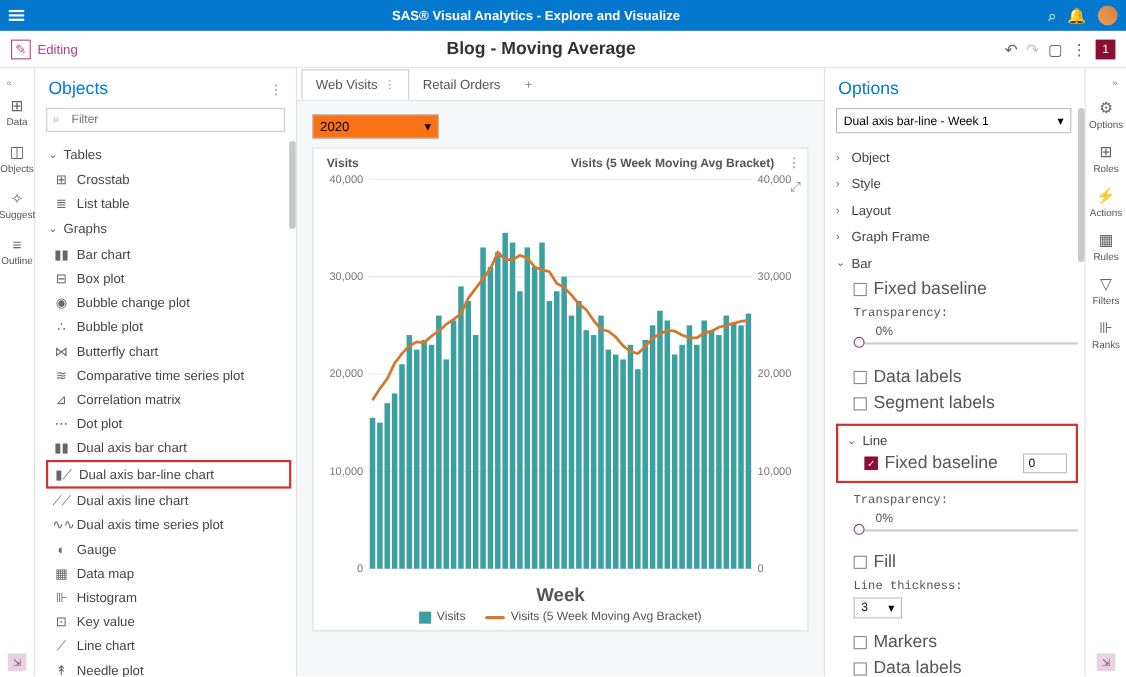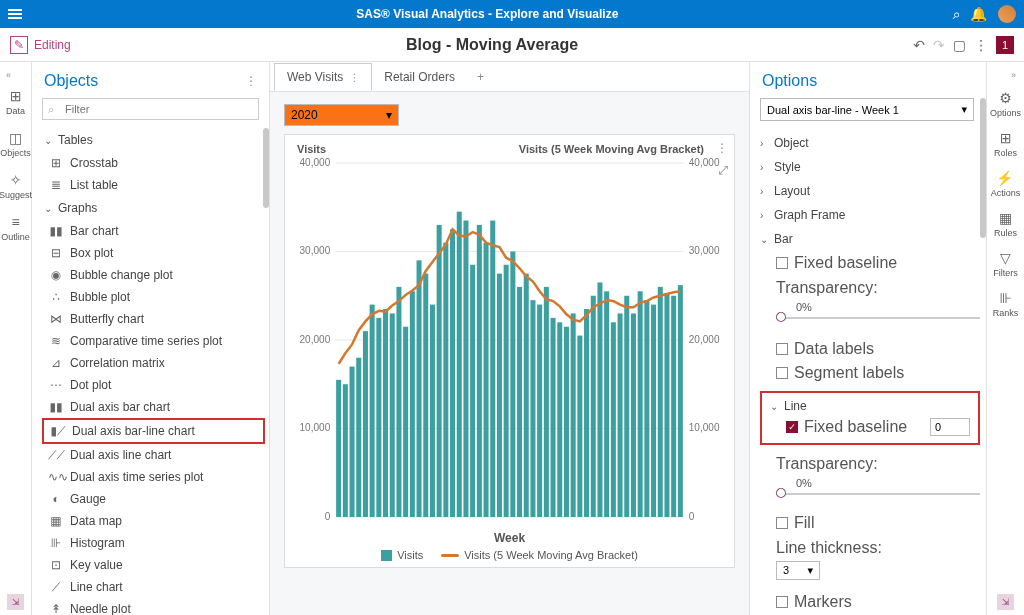--- a/index.html
+++ b/index.html
@@ -53,36 +53,36 @@
     .tab-dots { color: #888; font-size: 10px; }
     .tab-add { padding: 6px 10px; color: #888; cursor: pointer; }
     .canvas-wrap { flex: 1; padding: 12px 14px; }
     .year-select { width: 115px; padding: 3px 6px; border: 1px solid #bbb; background: #f97316; font-size: 12px; margin-bottom: 8px; display: flex; justify-content: space-between; align-items: center; cursor: pointer; }
     .chart-card { background: #fff; border: 1px solid #dcdcdc; padding: 8px 8px 4px; position: relative; }
     .maximize-btn { position: absolute; right: 6px; top: 28px; font-size: 12px; color: #888; cursor: pointer; }
     .chart-dots-btn { position: absolute; right: 6px; top: 6px; font-size: 12px; color: #888; cursor: pointer; }
     .chart-titles { display: flex; justify-content: space-between; font-size: 11px; font-weight: bold; color: #555; padding: 0 4px 2px; }
     .chart-area { position: relative; height: 370px; }
     .chart-svg { width: 100%; height: 100%; }
-    .x-label { text-align: center; font-size: 12px; font-weight: bold; color: #555; padding: 4px 0 2px; }
+    .x-label { text-align: center; font-size: 17px; font-weight: bold; color: #555; padding: 4px 0 2px; }
     .legend { display: flex; justify-content: center; gap: 18px; font-size: 11px; color: #555; padding: 2px 0; }
     .leg-item { display: flex; align-items: center; gap: 5px; }
     .leg-sq { width: 11px; height: 11px; background: #3da0a0; }
     .leg-line { width: 18px; height: 3px; background: #d47830; border-radius: 2px; }
     
     .options-panel { width: 237px; border-left: 1px solid #e0e0e0; display: flex; flex-direction: column; }
     .options-scroll { flex: 1; overflow-y: auto; padding: 0 6px 0 10px; position: relative; }
     .obj-select { width: 214px; margin: 0 0 10px; padding: 4px 6px; border: 1px solid #bbb; font-size: 11px; display: flex; justify-content: space-between; align-items: center; cursor: pointer; }
     .opt-section { padding: 5px 0; font-size: 12px; color: #444; cursor: pointer; display: flex; align-items: center; gap: 4px; }
     .opt-sub { padding-left: 16px; }
     .checkbox-row { display: flex; align-items: center; gap: 6px; font-size: 16px; color: #555; padding: 3px 0; }
     .checkbox { width: 12px; height: 12px; border: 1px solid #888; cursor: pointer; display: flex; align-items: center; justify-content: center; }
     .checkbox.checked { background: #8a0e32; border-color: #8a0e32; }
     .checkbox.checked::after { content: '✓'; color: #fff; font-size: 9px; }
-    .opt-label { font-size: 16px; color: #555; padding: 4px 0; }
+    .opt-label { font-size: 11px; color: #555; padding: 4px 0; font-family: Liberation Mono, monospace; }
     .slider-row { display: flex; align-items: center; gap: 4px; padding: 2px 0 8px; }
     .slider-pct { font-size: 11px; color: #555; margin-left: 20px; margin-bottom: 2px; }
     .slider-track { flex: 1; height: 2px; background: #ccc; position: relative; }
     .slider-thumb { width: 10px; height: 10px; border: 1px solid #8a4070; background: #fff; border-radius: 50%; position: absolute; top: -5px; left: 0; transform: rotate(45deg); }
     .line-box { border: 2px solid #d03030; padding: 4px 8px; margin: 6px 0; }
     .baseline-row { display: flex; align-items: center; justify-content: space-between; }
     .baseline-input { width: 40px; border: 1px solid #bbb; padding: 2px 4px; font-size: 11px; }
     .thick-select { width: 44px; padding: 2px 6px; border: 1px solid #bbb; font-size: 11px; display: flex; justify-content: space-between; cursor: pointer; }
     .scroll-thumb2 { position: absolute; right: 0; top: 0; width: 6px; height: 140px; background: #c8c8c8; border-radius: 3px; }
     

